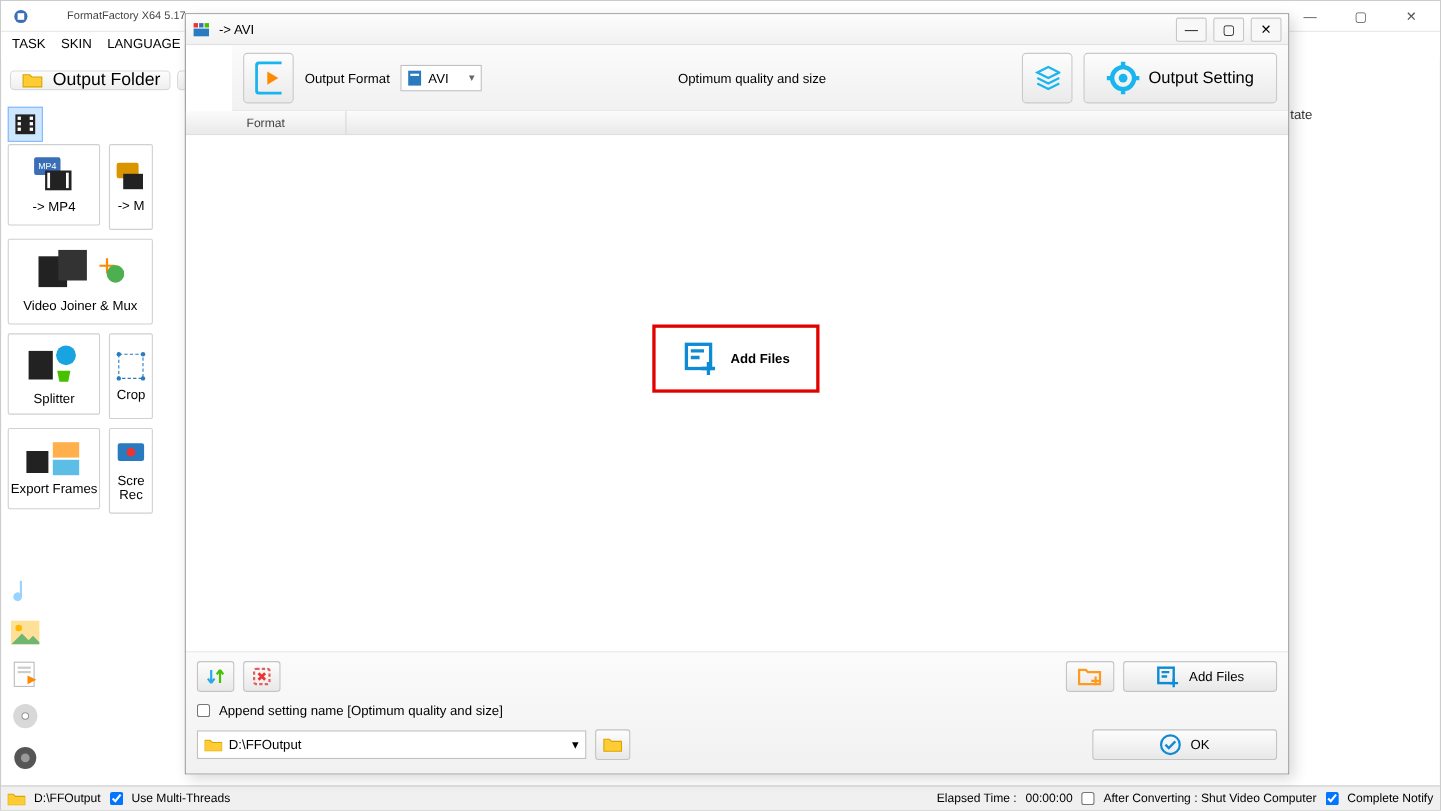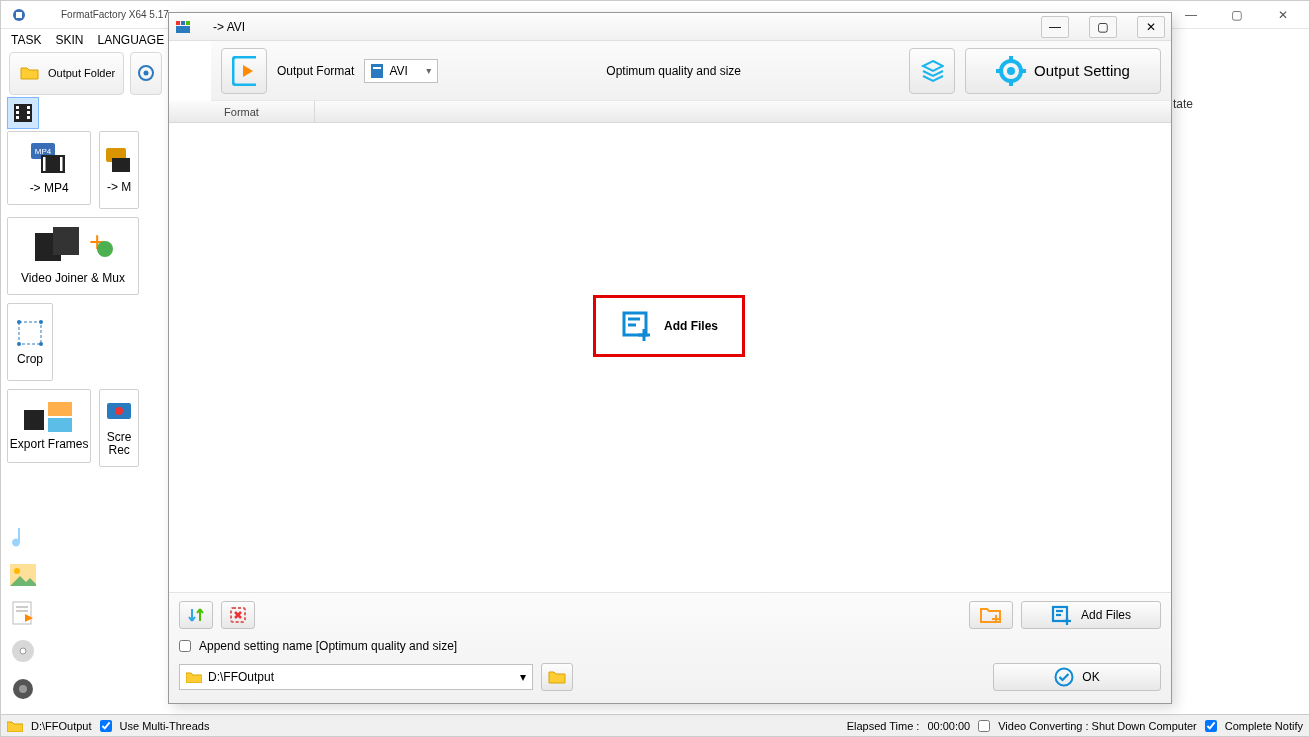--- a/index.html
+++ b/index.html
@@ -6,21 +6,21 @@
   body { width: 1310px; height: 737px; overflow: hidden; background: #fff; font-size: 12px; color: #000; position: relative; }
 
   
   .main-window { position: absolute; left: 0; top: 0; width: 1310px; height: 737px; border: 1px solid #ccc; }
   .main-titlebar { height: 28px; display: flex; align-items: center; gap: 6px; padding: 0 6px; background: #fff; border-bottom: 1px solid #e6e6e6; }
   .main-titlebar .title { font-size: 10px; color: #444; margin-left: 24px; }
   .main-titlebar .spacer { flex: 1; }
   .win-btn { width: 40px; height: 20px; display: flex; align-items: center; justify-content: center; color: #555; }
   .menu-bar { display: flex; gap: 14px; padding: 4px 10px 6px 10px; font-size: 12px; background: #fff; }
   .toolbar-row { display: flex; align-items: center; gap: 6px; padding: 4px 8px; height: 40px; }
-  .pill-btn { display: flex; align-items: center; gap: 6px; height: 43px; padding: 0 8px; border: 1px solid #d9d9d9; border-radius: 4px; background: linear-gradient(#fdfdfd,#efefef); font-size: 11px; }
+  .pill-btn { display: flex; align-items: center; gap: 6px; height: 18px; padding: 0 8px; border: 1px solid #d9d9d9; border-radius: 4px; background: linear-gradient(#fdfdfd,#efefef); font-size: 16px; }
   .icon-slot { width: 24px; height: 24px; display: flex; align-items: center; justify-content: center; }
   .side-strip { position: absolute; left: 6px; top: 96px; width: 40px; display:flex; flex-direction:column; gap:4px;}
   .side-strip .slot { width: 32px; height: 32px; border:1px solid transparent; display:flex;align-items:center;justify-content:center;}
   .side-strip .slot.sel { background:#cfe6ff; border:1px solid #7db7ff;}
 
   .tiles-area { position: absolute; left: 6px; top: 130px; width: 132px; }
   .tile, .halftile { border: 1px solid #d0d0d0; border-radius: 2px; background: #fff; display:flex; flex-direction:column; align-items:center; justify-content:center; gap:4px; font-size:12px; text-align:center;}
   .tile { width: 98px; height: 74px; }
   .tile-wide { width: 152px; height: 78px; }
   .rowtiles { display:flex; gap:8px; margin-bottom:8px;}
@@ -32,21 +32,21 @@
   .left-icons { position:absolute; left:6px; top:520px; display:flex; flex-direction:column; gap:6px;}
   .left-icons .ic { width:32px; height:32px; display:flex; align-items:center; justify-content:center;}
 
   
   .statusbar { position:absolute; left:0; bottom:0; width:100%; height:22px; background:#f0f0f0; border-top:1px solid #ccc; display:flex; align-items:center; font-size:11px; padding:0 6px; gap:8px;}
   .statusbar .flex { flex:1;}
   .cb { width:12px; height:12px; }
 
   
   .dialog { position:absolute; left:168px; top:12px; width:1004px; height:692px; background:#fff; border:1px solid #999; box-shadow: 4px 4px 12px rgba(0,0,0,.15); display:flex; flex-direction:column;}
-  .dlg-titlebar { height:28px; display:flex; align-items:center; padding:0 6px; gap:20px; background:linear-gradient(#fdfdfd,#f1f1f1); border-bottom:1px solid #e0e0e0;}
+  .dlg-titlebar { height:28px; display:flex; align-items:center; padding:0 6px; gap:6px; background:linear-gradient(#fdfdfd,#f1f1f1); border-bottom:1px solid #e0e0e0;}
   .dlg-titlebar .spacer{flex:1;}
   .dlg-titlebar .tbtn { width:28px; height:22px; border:1px solid #c8c8c8; border-radius:2px; background:#f8f8f8; display:flex;align-items:center;justify-content:center;}
 
   .dlg-toolbar { height:60px; display:flex; align-items:center; gap:10px; padding:6px 10px; border-bottom:1px solid #e8e8e8; background:linear-gradient(#fbfbfb,#f1f1f1);margin-left:42px;}
   .sq-btn { height:46px; border:1px solid #c9c9c9; border-radius:4px; background:linear-gradient(#fdfdfd,#eaeaea); display:flex; align-items:center; justify-content:center; padding:0 10px; gap:8px;}
   .sq-btn.big { width:46px;}
   .dropdown { height:24px; border:1px solid #c0c0c0; background:#fff; display:flex; align-items:center; padding:0 6px; gap:6px; position:relative; min-width:74px;}
   .dropdown .arrow { margin-left:auto; color:#666; font-size:10px;}
 
   .dlg-headers { height:22px; display:flex; border-bottom:1px solid #d8d8d8; background:linear-gradient(#fbfbfb,#e9e9e9); font-size:11px; color:#444;}
@@ -147,20 +147,28 @@
         <svg width="80" height="40">
             <rect x="2" y="6" width="26" height="28" fill="#222"></rect>
             <rect x="20" y="0" width="26" height="28" fill="#333"></rect>
             <text x="56" y="24" font-size="28" fill="#ff8a00">+</text>
             <circle cx="72" cy="22" r="8" fill="#4caf50"></circle>
           </svg>
         <span>Video Joiner &amp; Mux</span>
       </div>
     </div>
     <div class="rowtiles">
+      <div class="tile">
+        <svg width="54" height="40">
+            <rect x="4" y="8" width="22" height="26" fill="#222"></rect>
+            <circle cx="38" cy="12" r="9" fill="#18a4e0"></circle>
+            <path d="M30 26h12l-2 10h-8z" fill="#47c000"></path>
+          </svg>
+        <span>Splitter</span>
+      </div>
       <div class="halftile">
         <svg width="30" height="30">
             <rect x="4" y="4" width="22" height="22" fill="none" stroke="#2a7abf" stroke-dasharray="3 2"></rect>
             <circle cx="4" cy="4" r="2" fill="#2a7abf"></circle>
             <circle cx="26" cy="4" r="2" fill="#2a7abf"></circle>
             <circle cx="4" cy="26" r="2" fill="#2a7abf"></circle>
             <circle cx="26" cy="26" r="2" fill="#2a7abf"></circle>
           </svg>
         <span>Crop</span>
       </div>
@@ -229,21 +237,21 @@
           <path d="M0 2h5l2 2h9v8H0z" fill="#ffcc33" stroke="#d9a400"></path>
         </svg>
       </span>
     <span>D:\FFOutput</span>
     <input type="checkbox" class="cb" checked="" style="">
     <span>Use Multi-Threads</span>
     <span class="flex"></span>
     <span>Elapsed Time :</span>
     <span>00:00:00</span>
     <input type="checkbox" class="cb" style="">
-    <span>Video Converting : Shut Down Computer</span>
+    <span>After Converting : Shut Video Computer</span>
     <input type="checkbox" class="cb" checked="" style="">
     <span>Complete Notify</span>
   </div>
 </div>
 
 <div class="dialog">
   <div class="dlg-titlebar">
     <span>
         <svg width="18" height="18">
           <rect x="1" y="3" width="4" height="4" fill="#e33"></rect>
@@ -278,21 +286,21 @@
       <span class="arrow">▾</span>
     </div>
     <span style="flex:1;text-align:center;">Optimum quality and size</span>
     <div class="sq-btn big">
       <svg width="26" height="26">
           <path d="M13 3l10 5-10 5L3 8z" fill="none" stroke="#18b5ef" stroke-width="2"></path>
           <path d="M3 13l10 5 10-5" fill="none" stroke="#18b5ef" stroke-width="2"></path>
           <path d="M3 18l10 5 10-5" fill="none" stroke="#18b5ef" stroke-width="2"></path>
         </svg>
     </div>
-    <div class="sq-btn" style="width:196px;">
+    <div class="sq-btn" style="width:176px;">
       <span>
         <svg width="30" height="30">
             <circle cx="15" cy="15" r="10" fill="none" stroke="#18b5ef" stroke-width="4"></circle>
             <circle cx="15" cy="15" r="4" fill="#18b5ef"></circle>
             <g stroke="#18b5ef" stroke-width="4">
               <line x1="15" y1="0" x2="15" y2="5"></line>
               <line x1="15" y1="25" x2="15" y2="30"></line>
               <line x1="0" y1="15" x2="5" y2="15"></line>
               <line x1="25" y1="15" x2="30" y2="15"></line>
             </g>

